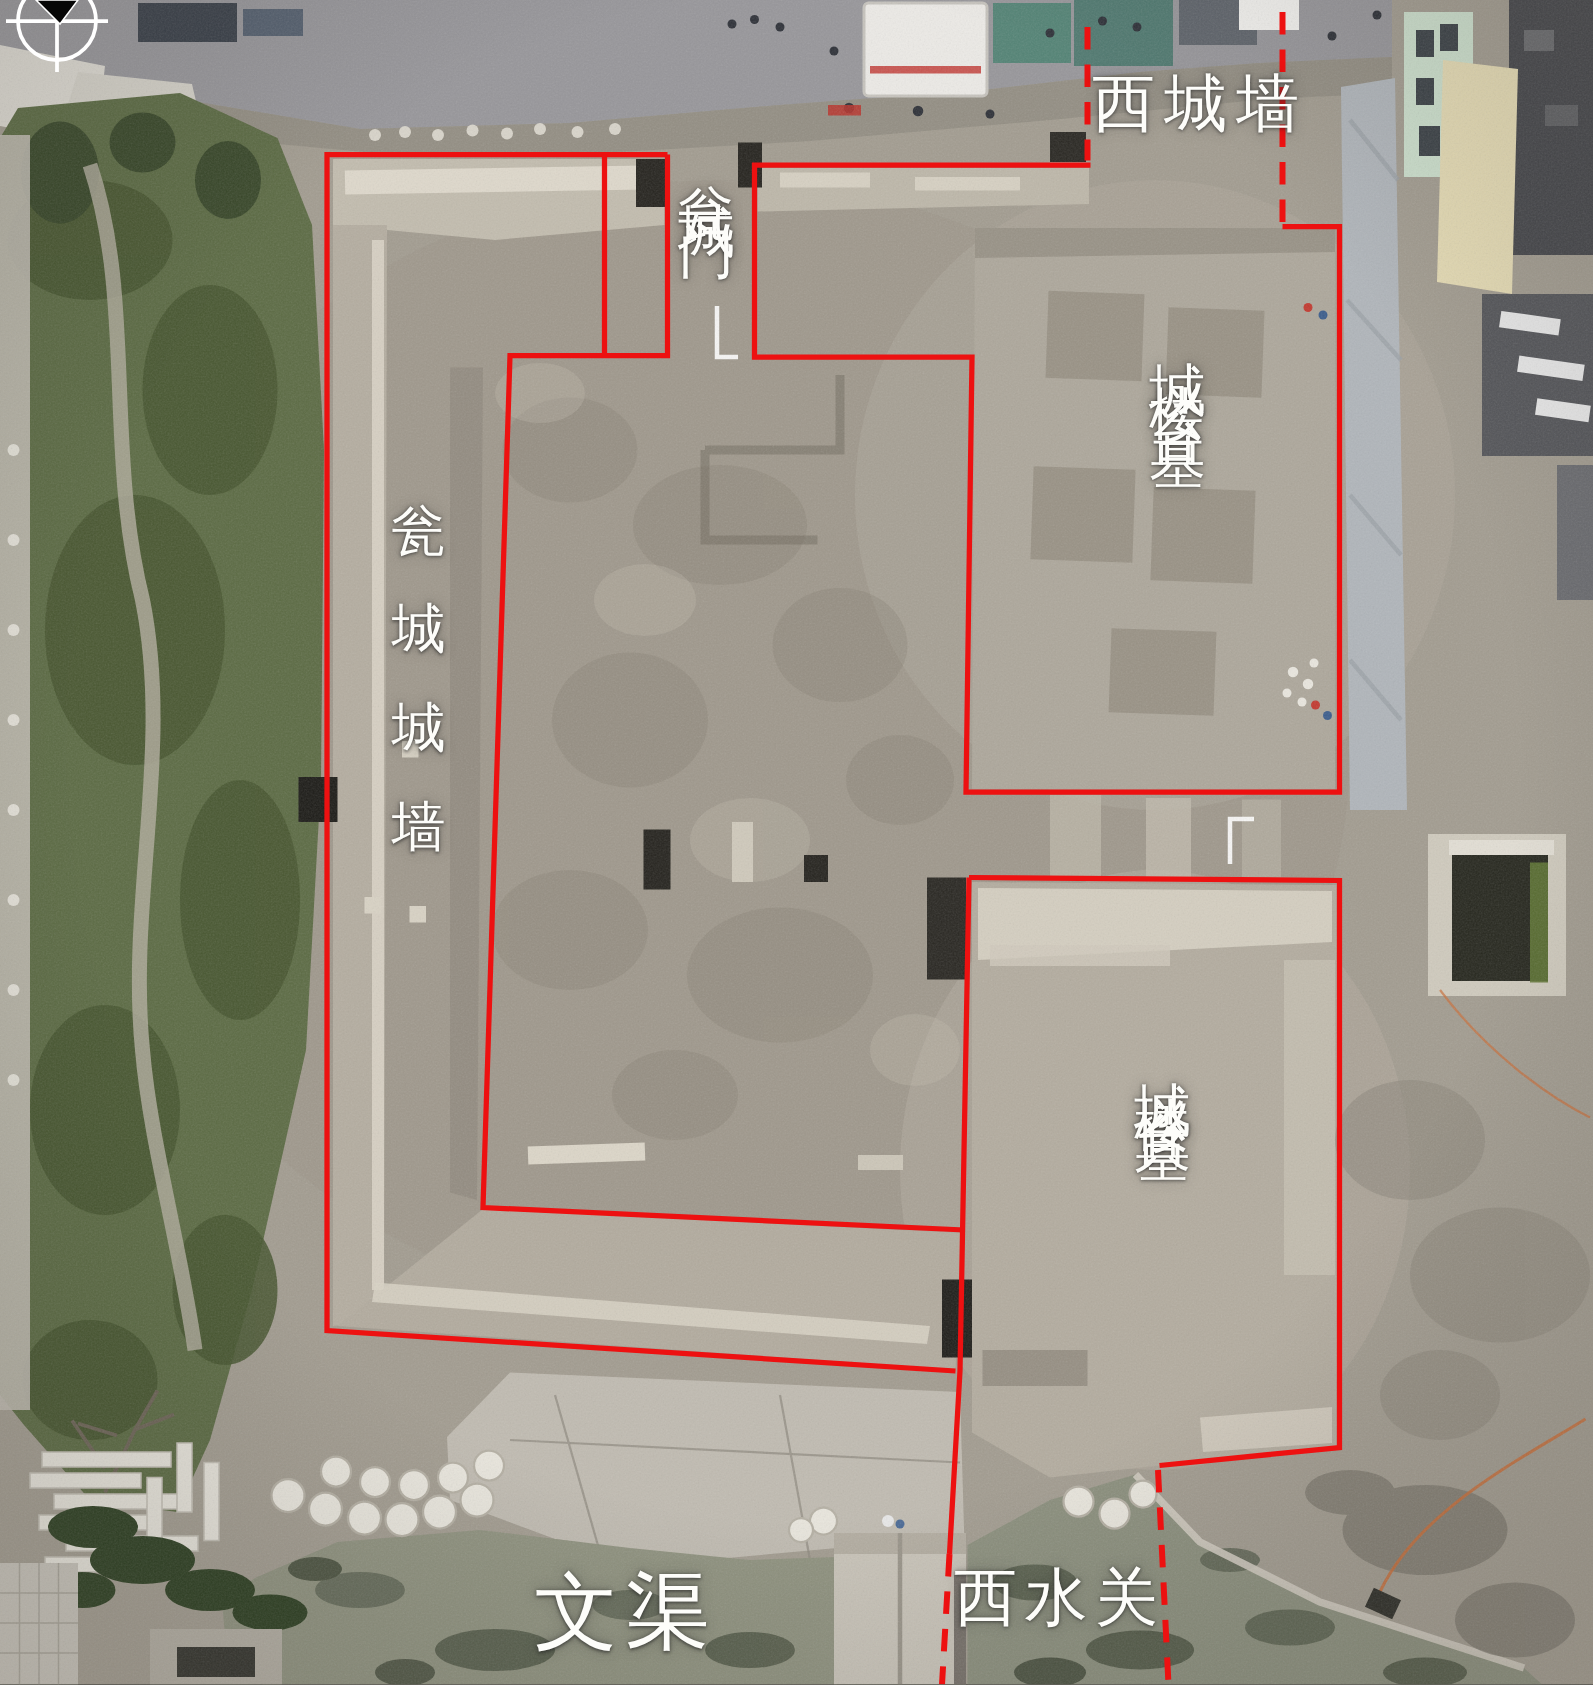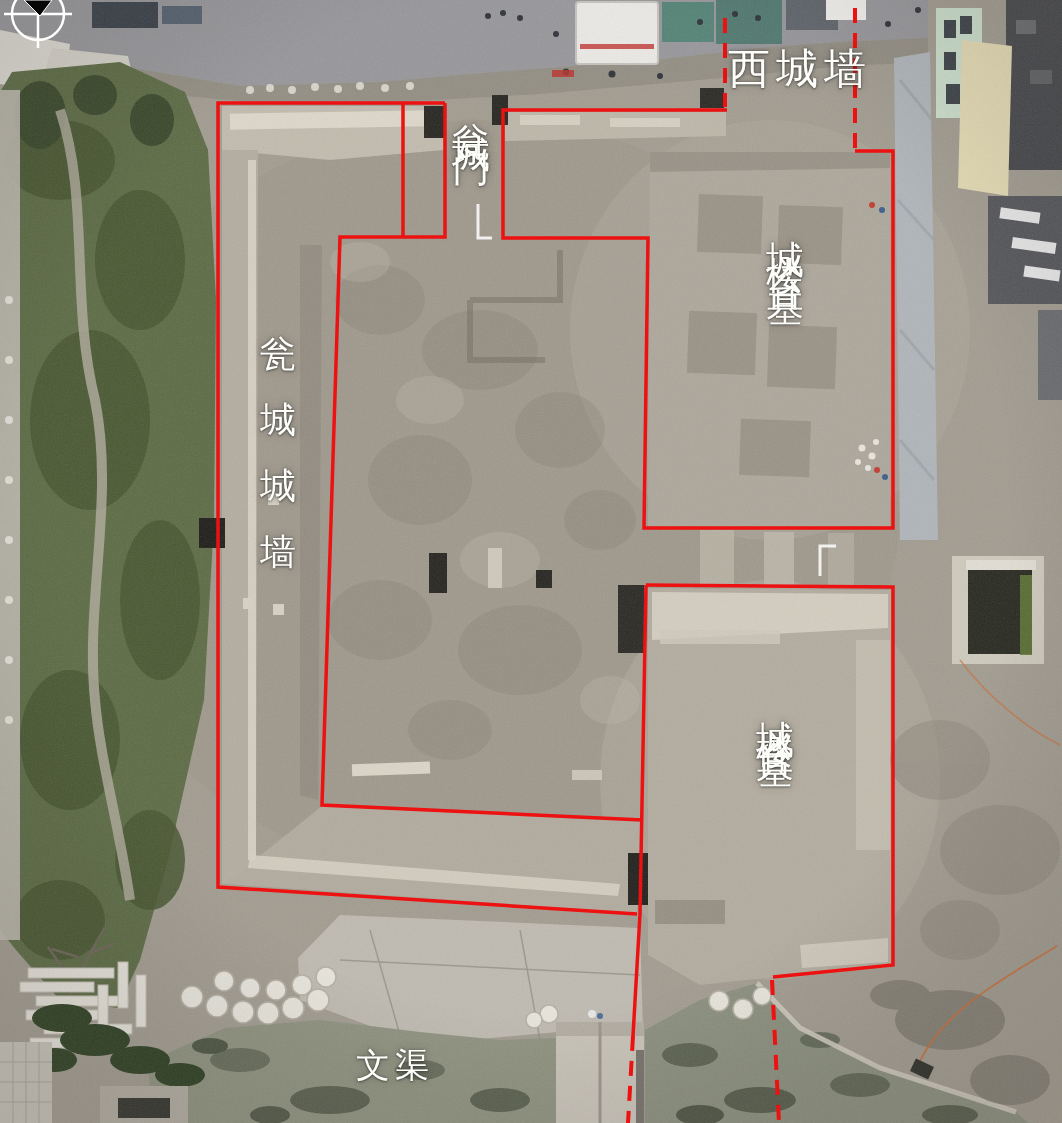--- a/index.html
+++ b/index.html
@@ -357,15 +357,16 @@
 
   <div class="label vert" style="left:452px;top:92px;font-size:38px;letter-spacing:12px;">瓮城门</div>
 
   <div class="label vert" style="left:766px;top:210px;font-size:38px;letter-spacing:16px;">城楼台基</div>
 
   <div class="label vert" style="left:260px;top:306px;font-size:36px;letter-spacing:66px;">瓮城城墙</div>
 
 
   <div class="label vert" style="left:756px;top:690px;font-size:38px;letter-spacing:10px;">城楼台基</div>
 
-  <div class="label" style="left:356px;top:1048px;font-size:34px;letter-spacing:5px;">文渠</div>
-
+  <div class="label" style="left:356px;top:1048px;font-size:56px;letter-spacing:5px;">文渠</div>
+
+  <div class="label" style="left:636px;top:1044px;font-size:42px;letter-spacing:5px;">西水关</div>
 </div>
 
 </body></html>

